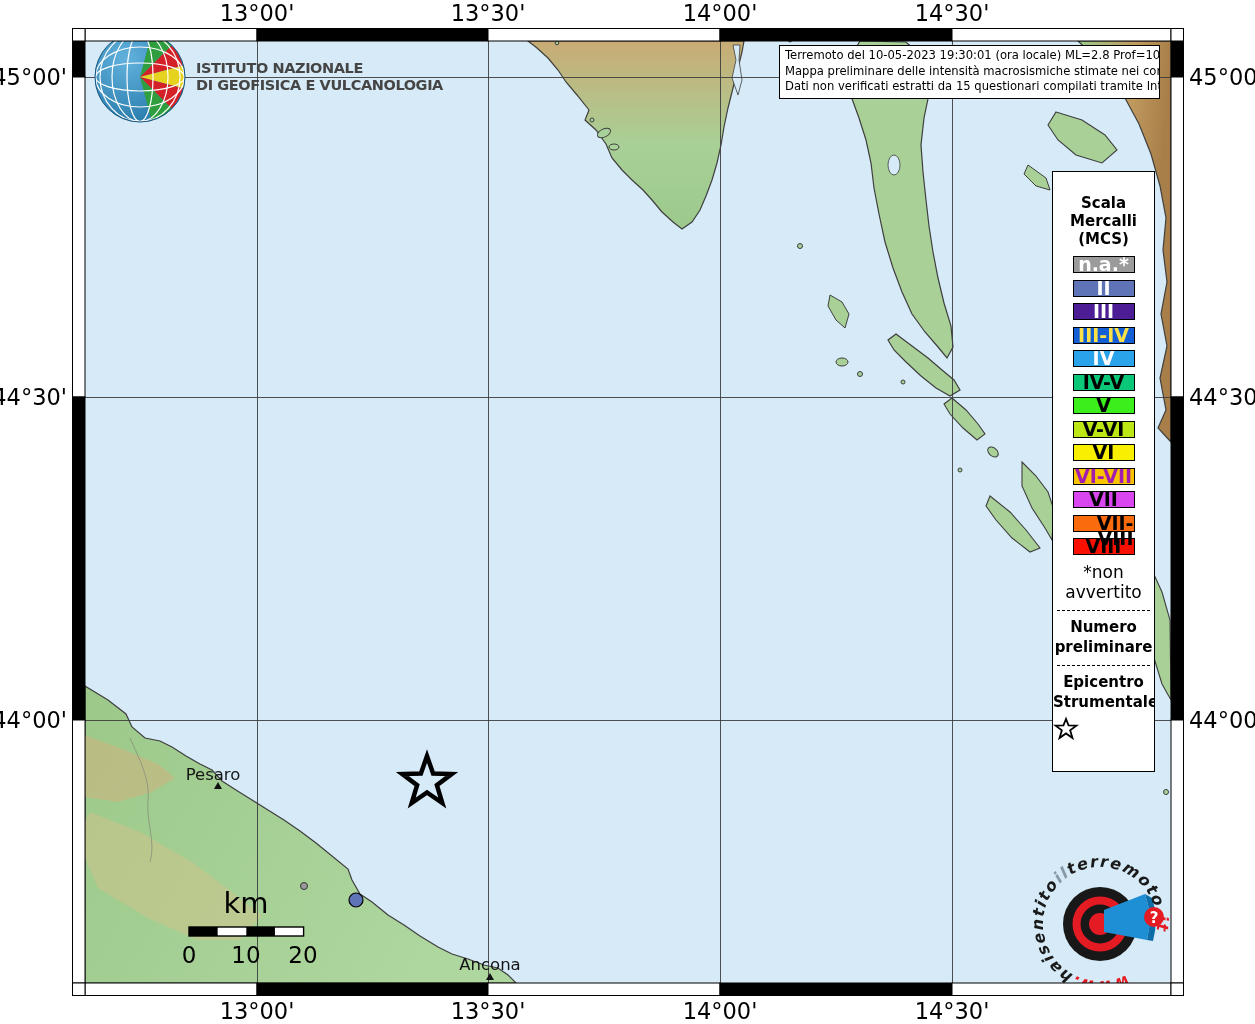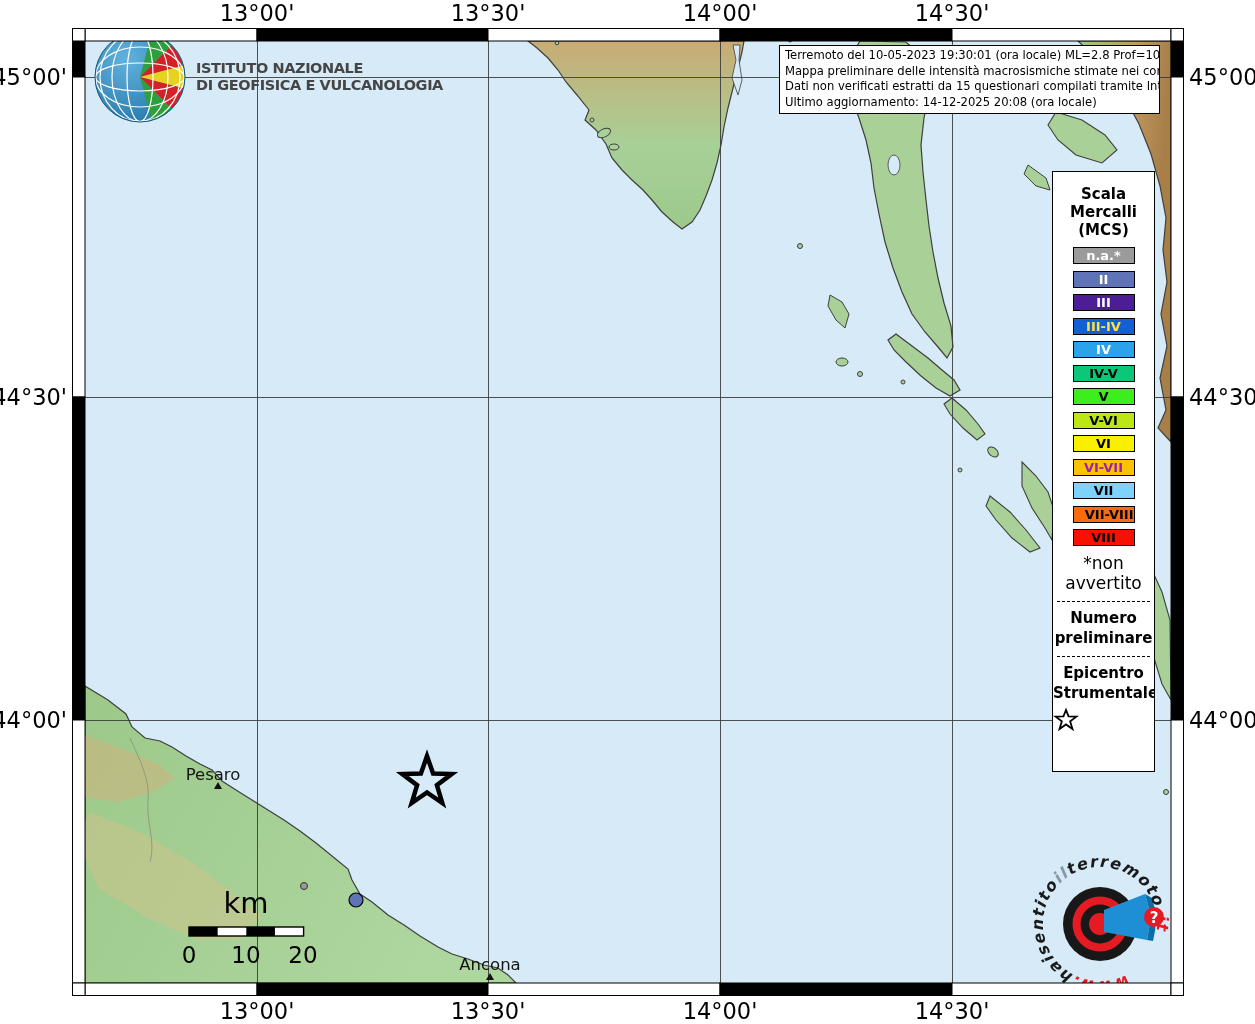--- a/index.html
+++ b/index.html
@@ -13,24 +13,24 @@
   .scale-km{font-size:29px;fill:#000;}
   .ingv-t{font-size:14.5px;font-weight:bold;letter-spacing:-0.4px;fill:#454545;}
   .wm{font-size:16px;font-weight:bold;font-style:italic;letter-spacing:1.5px;}
 
   .infobox{position:absolute;left:779px;top:45px;width:381px;background:#fff;
            border:1.5px solid #000;padding:2px 5px 3px 5px;font-size:11.6px;line-height:15.6px;
            white-space:nowrap;color:#000;box-sizing:border-box;overflow:hidden;}
 
   .legend{position:absolute;left:1052px;top:171px;width:103px;height:601px;background:#fff;
           border:1.3px solid #000;box-sizing:border-box;color:#000;text-align:center;overflow:hidden;}
-  .lg-title{margin-top:13px;font-weight:bold;font-size:15px;line-height:18px;}
+  .lg-title{margin-top:22px;font-weight:bold;font-size:15px;line-height:18px;}
   .sw-list{margin-top:8px;}
   .sw{width:60px;height:15px;margin:0 auto 6.5px auto;border:1.6px solid #000;
-      font-size:13px;font-weight:bold;line-height:15px;}
+      font-size:19px;font-weight:bold;line-height:15px;}
   .lg-note{margin-top:5px;font-size:17px;}
   .lg-sep{border-top:1.6px dashed #000;margin:8px 4px 6px 4px;}
   .lg-subtitle{font-weight:bold;font-size:15px;line-height:20px;}
   .q-grid{display:grid;grid-template-columns:1fr 1fr;margin-top:3px;}
   .q-cell{display:flex;flex-direction:column;align-items:center;justify-content:flex-end;}
   .q-label{font-size:12.6px;line-height:14px;}
   .lg-star{margin-top:4px;}
 </style>
 </head>
 <body>
@@ -227,41 +227,40 @@
     <text class="ax" x="1189" y="85" text-anchor="start">45°00'</text>
     <text class="ax" x="1189" y="405" text-anchor="start">44°30'</text>
     <text class="ax" x="1189" y="728" text-anchor="start">44°00'</text>
   </g>
 </svg>
 
 <div class="infobox">
   <div>Terremoto del 10-05-2023 19:30:01 (ora locale) ML=2.8 Prof=10 km</div>
   <div>Mappa preliminare delle intensità macrosismiche stimate nei comuni</div>
   <div>Dati non verificati estratti da 15 questionari compilati tramite Internet.</div>
-  <div>Ultimo aggiornamento: 14-12-2025 20:08 (ora locale)</div>
 </div>
 
 <div class="legend">
   <div class="lg-title">
     <div>Scala</div>
     <div>Mercalli</div>
     <div>(MCS)</div>
   </div>
   <div class="sw-list">
     <div class="sw" style="background: rgb(155, 155, 155); color: rgb(255, 255, 255);">n.a.*</div>
     <div class="sw" style="background: rgb(95, 115, 183); color: rgb(255, 255, 255);">II</div>
     <div class="sw" style="background: #4c1d95; color: rgb(255, 255, 255);">III</div>
     <div class="sw" style="background: rgb(21, 95, 214); color: #fde047;">III-IV</div>
     <div class="sw" style="background: rgb(42, 163, 235); color: rgb(255, 255, 255);">IV</div>
     <div class="sw" style="background: rgb(11, 200, 120); color: rgb(0, 0, 0);">IV-V</div>
     <div class="sw" style="background: rgb(60, 238, 27); color: rgb(0, 0, 0);">V</div>
     <div class="sw" style="background: rgb(188, 230, 20); color: rgb(0, 0, 0);">V-VI</div>
     <div class="sw" style="background: rgb(249, 240, 0); color: rgb(0, 0, 0);">VI</div>
     <div class="sw" style="background: rgb(249, 195, 0); color: #a21caf;">VI-VII</div>
-    <div class="sw" style="background: #7dd3fc; color: rgb(0, 0, 0);">VII</div>
+    <div class="sw" style="background: #d946ef; color: rgb(0, 0, 0);">VII</div>
     <div class="sw" style="background: rgb(249, 107, 12); color: rgb(0, 0, 0); text-align: right;">VII-VIII</div>
     <div class="sw" style="background: rgb(249, 16, 0); color: rgb(0, 0, 0);">VIII</div>
   </div>
   <div class="lg-note">*non avvertito</div>
   <div class="lg-sep"></div>
   <div class="lg-subtitle">
     <div>Numero</div>
     <div>preliminare</div>
   </div>
   <div class="lg-sep"></div>

